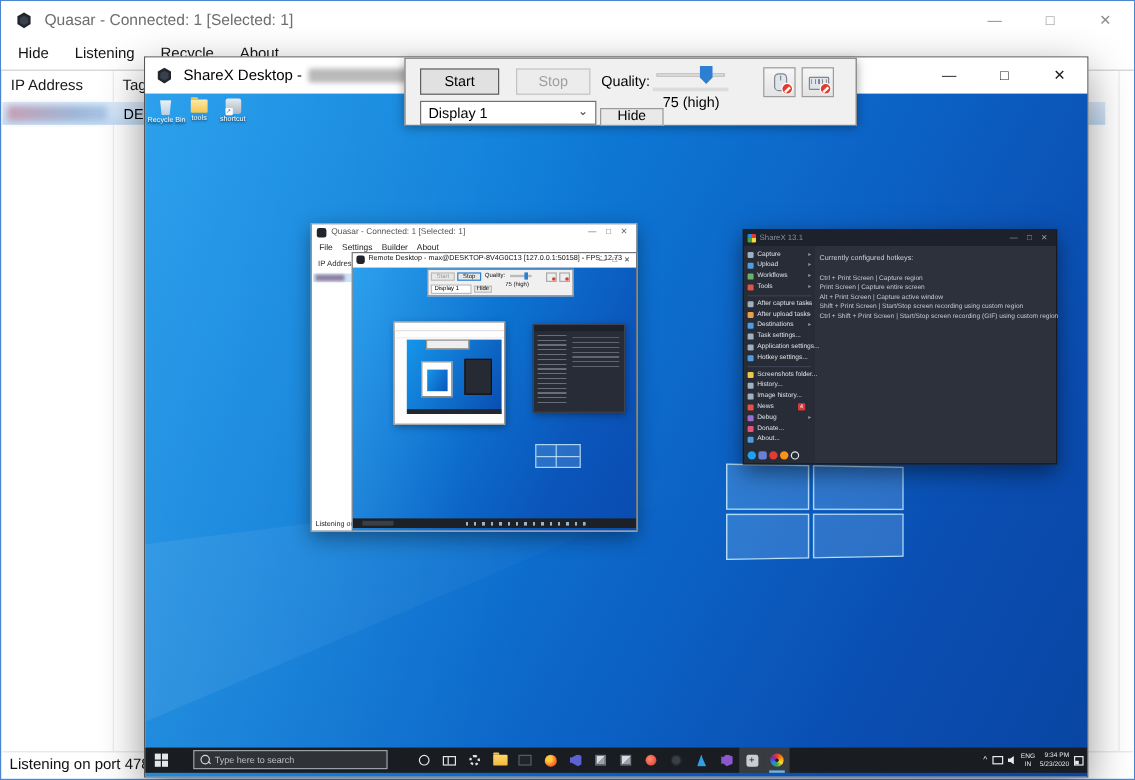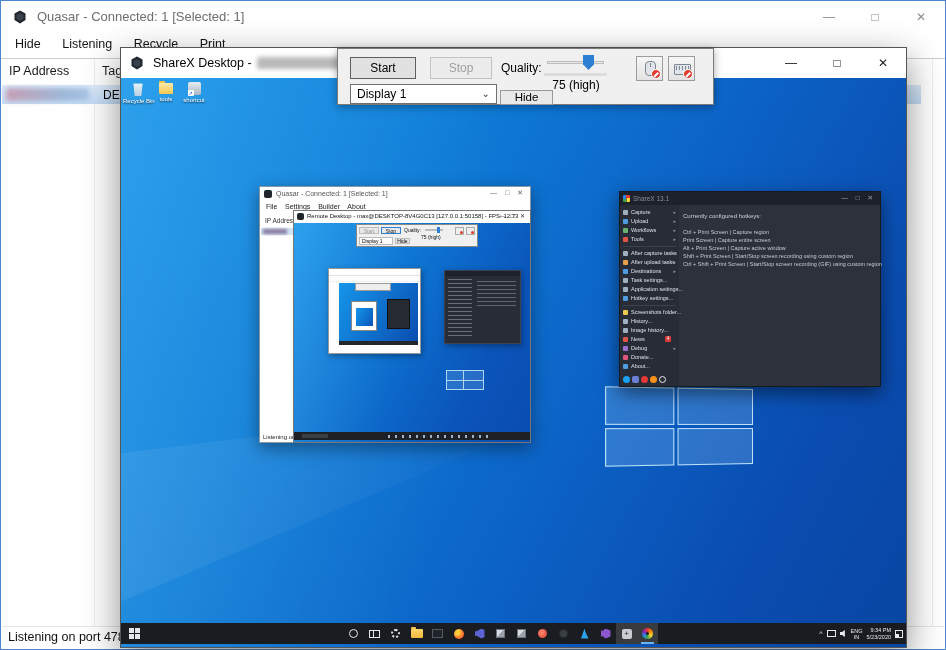--- a/index.html
+++ b/index.html
@@ -217,21 +217,21 @@
     <div class="mw-controls">
       <span class="wbtn">—</span>
       <span class="wbtn">□</span>
       <span class="wbtn">✕</span>
     </div>
   </div>
   <div class="mw-menubar">
     <span class="menu-item">Hide</span>
     <span class="menu-item">Listening</span>
     <span class="menu-item">Recycle</span>
-    <span class="menu-item">Print</span>
+    <span class="menu-item">About</span>
   </div>
   <div class="mw-tabletop"></div>
   <span class="col-hdr" style="left:8px;">IP Address</span>
   <span class="col-hdr" style="left:101px;">Tag</span>
   <div class="v-line" style="left:93px;"></div>
   <div class="v-line" style="left:931px;"></div>
   <div class="mw-row">
     <div class="blur-ip"></div>
     <span class="row-tag">DEB</span>
   </div>
@@ -440,20 +440,24 @@
       </div>
     </div>
 
     <div class="tb">
       <div class="tb-start">
           <i></i>
           <i></i>
           <i></i>
           <i></i>
         </div>
+      <div class="tb-search">
+        <span class="lens"></span>
+        <span class="tb-ph">Type here to search</span>
+      </div>
       <div class="tb-icons">
         <div class="slot">
             <span class="i-cortana"></span>
           </div>
         <div class="slot">
             <span class="i-taskview"></span>
           </div>
         <div class="slot">
             <span class="i-gear"></span>
           </div>

